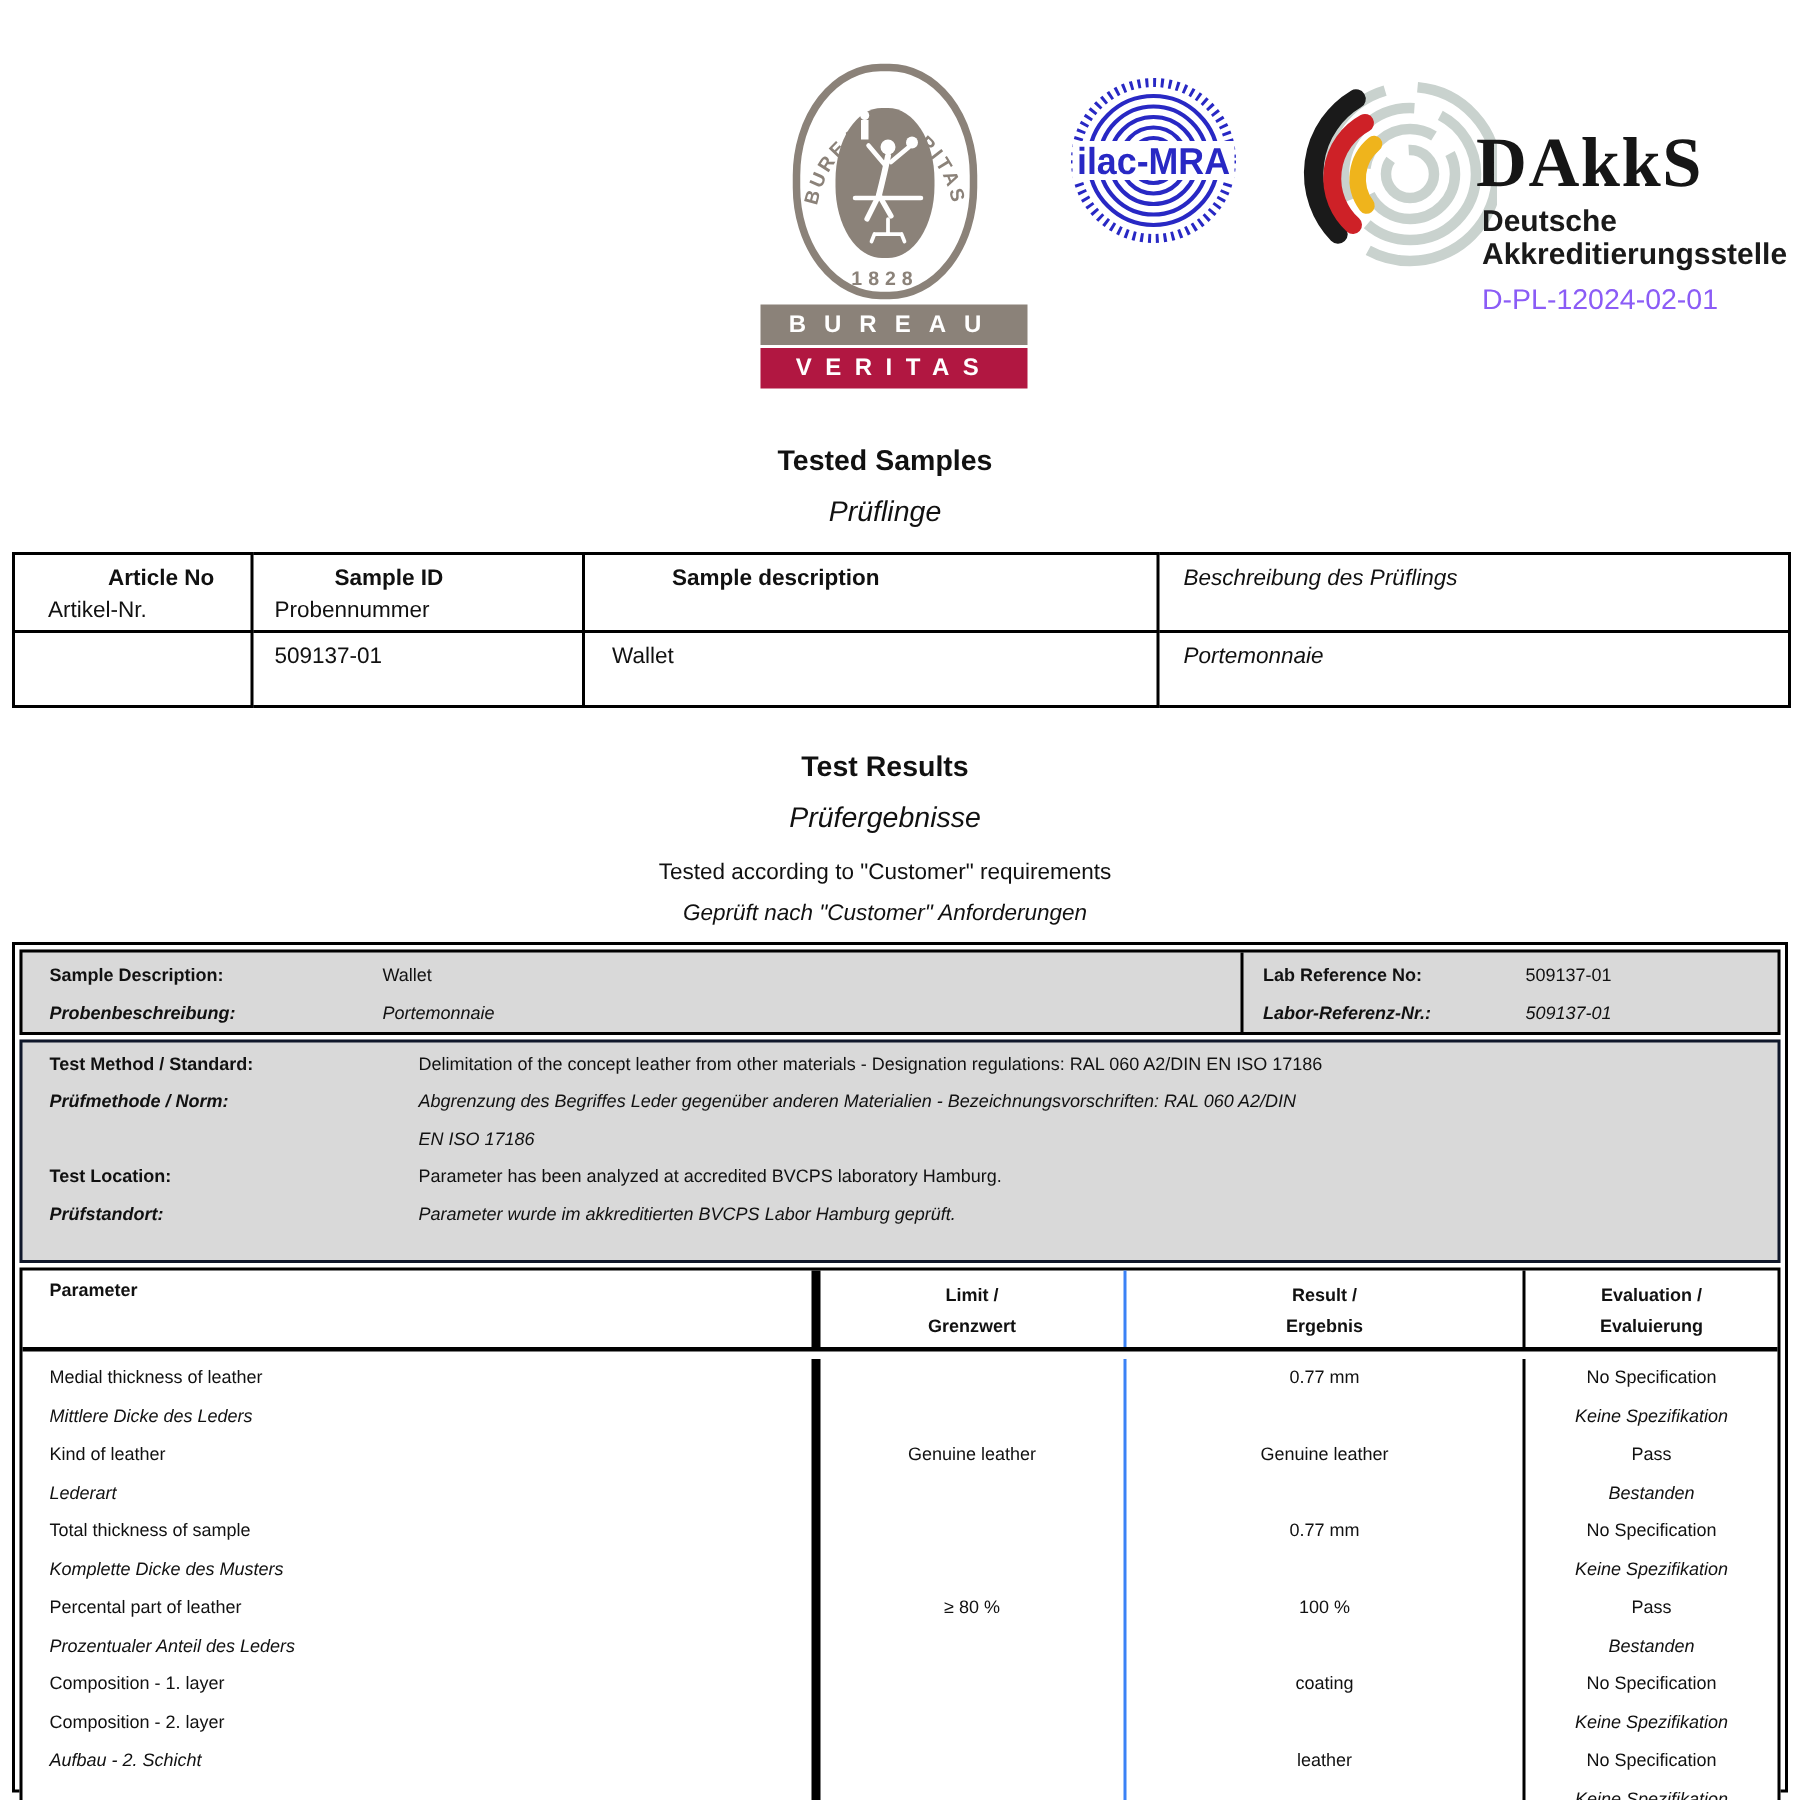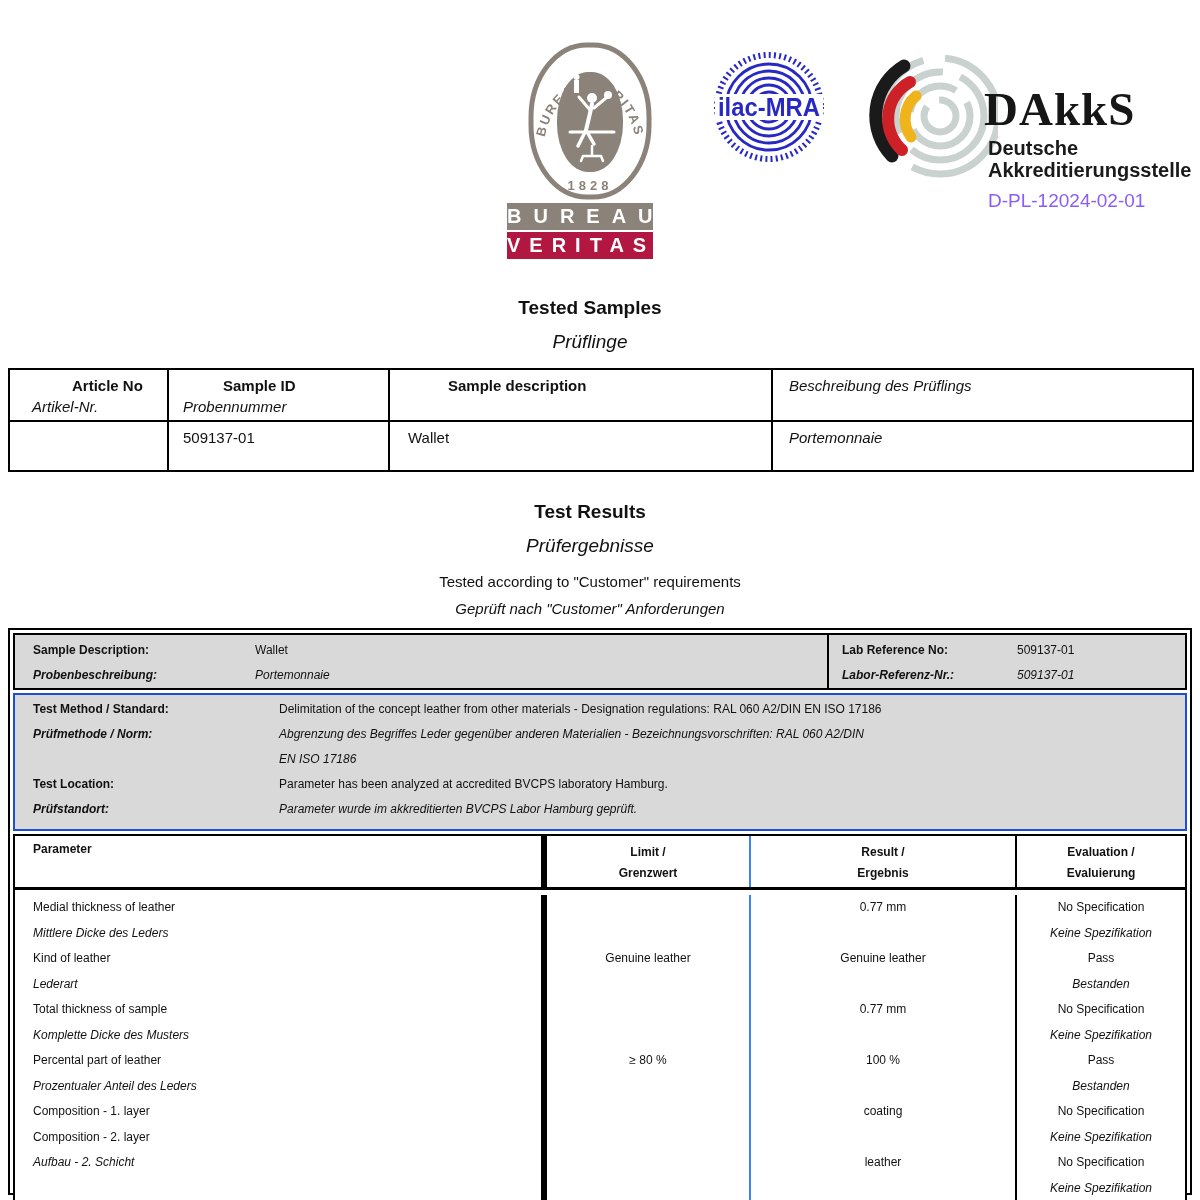--- a/index.html
+++ b/index.html
@@ -3,22 +3,22 @@
 <meta charset="utf-8">
 <style>
   * { margin:0; padding:0; box-sizing:border-box; }
   html,body { background:#ffffff; }
   body { font-family:"Liberation Sans","DejaVu Sans",sans-serif; color:#111; }
   #page { position:relative; width:1200px; height:1200px; background:#fff; overflow:hidden; }
 
   
   #logo-band { position:absolute; top:0; left:0; width:1200px; height:280px; }
   #bv-emblem { position:absolute; left:526px; top:40px; }
-  .bv-box { position:absolute; left:507px; width:146px; height:27px; color:#fff;
-            font-weight:bold; font-size:20px; text-align:center; line-height:27px; letter-spacing:12px; }
+  .bv-box { position:absolute; left:507px; width:178px; height:27px; color:#fff;
+            font-weight:bold; font-size:16px; text-align:center; line-height:27px; letter-spacing:12px; }
   #bv-box-1 { top:203px; background:#8b8279; }
   #bv-box-2 { top:232px; background:#b11741; letter-spacing:9px; }
   #ilac-logo { position:absolute; left:712px; top:50px; }
   #dakks-arcs { position:absolute; left:858px; top:38px; }
   #dakks-word { position:absolute; left:984px; top:82px; font-family:"Liberation Serif","DejaVu Serif",serif;
                 font-weight:bold; font-size:47px; color:#161616; letter-spacing:1px; }
   .dakks-sub { position:absolute; left:988px; font-weight:bold; font-size:20px; color:#1a1a1a; }
   #dakks-sub-1 { top:137px; }
   #dakks-sub-2 { top:159px; }
   #dakks-no { position:absolute; left:988px; top:190px; font-size:19px; color:#8b5cf6; }
@@ -32,36 +32,36 @@
   .sub-en { font-size:15px; margin-top:16px; }
   .sub-de { font-size:15px; font-style:italic; margin-top:10px; }
 
   
   #table1 { position:absolute; top:368px; left:8px; width:1184px; border-collapse:collapse; table-layout:fixed; }
   #table1 td { border:2px solid #000; vertical-align:top; font-size:15px; padding-top:7px; }
   #table1 .hrow td { height:52px; }
   #table1 .drow td { height:50px; }
   .c1 { padding-left:22px; } .c2 { padding-left:14px; } .c3 { padding-left:18px; } .c4 { padding-left:16px; }
   .lbl-en { font-weight:bold;margin-left:40px; }
-  .lbl-de { font-style:italic; margin-top:4px; }
+  .lbl-de { margin-top:4px; }
   .it { font-style:italic; }
 
   
   #table2 { position:absolute; top:628px; left:8px; width:1184px; height:567px;
             border:2px solid #000; padding:3px; display:flex; flex-direction:column; font-size:12px; }
   #row-sample { border:2px solid #000; background:#d9d9d9; height:57px; display:flex; }
   #row-sample .left { width:812px; display:grid; grid-template-columns:222px 1fr;
                       padding:3px 0 0 18px; line-height:25px; align-content:start; }
   #row-sample .right { flex:1; border-left:2px solid #000; display:grid; grid-template-columns:175px 1fr;
                        padding:3px 0 0 13px; line-height:25px; align-content:start; }
   .b { font-weight:bold; }
   .bi { font-weight:bold; font-style:italic; }
 
-  #row-method { margin-top:3px; border:2px solid #1d4ed8; background:#d9d9d9; height:150px;
-                display:grid; grid-template-columns:246px 1fr; padding:2px 8px 7px 18px; line-height:25px; }
+  #row-method { margin-top:3px; border:2px solid #0f172a; background:#d9d9d9; height:150px;
+                display:grid; grid-template-columns:246px 1fr; padding:2px 8px 18px 18px; line-height:25px; }
   .mline { height:25px; }
   .mval { white-space:pre-line; }
 
   #param-section { margin-top:3px; border:2px solid #000; background:#fff; flex:1;
                    display:flex; flex-direction:column;justify-content:flex-end; }
   #param-header { display:flex; height:54px; border-bottom:3px solid #000; }
   #param-body { flex:1; display:flex; padding-top:5px; }
   .pcol-param { width:526px; }
   .pcol-limit { width:208px; border-left:6px solid #000000; text-align:center; }
   .pcol-result { width:266px; border-left:2px solid #3b82f6; text-align:center; }

